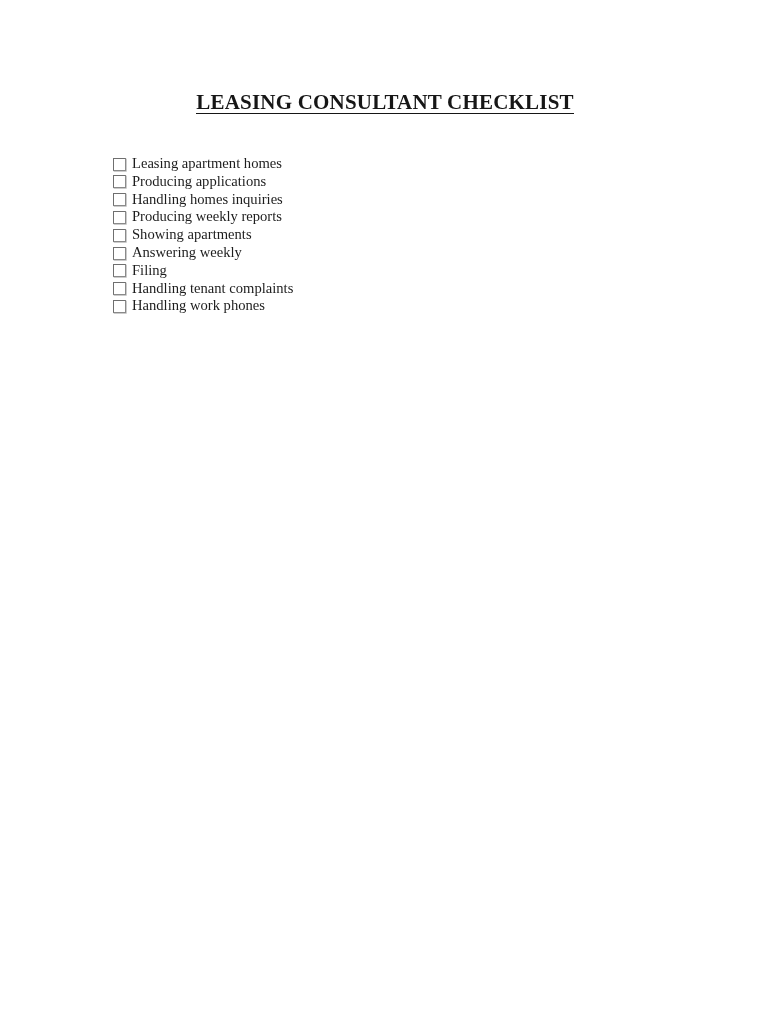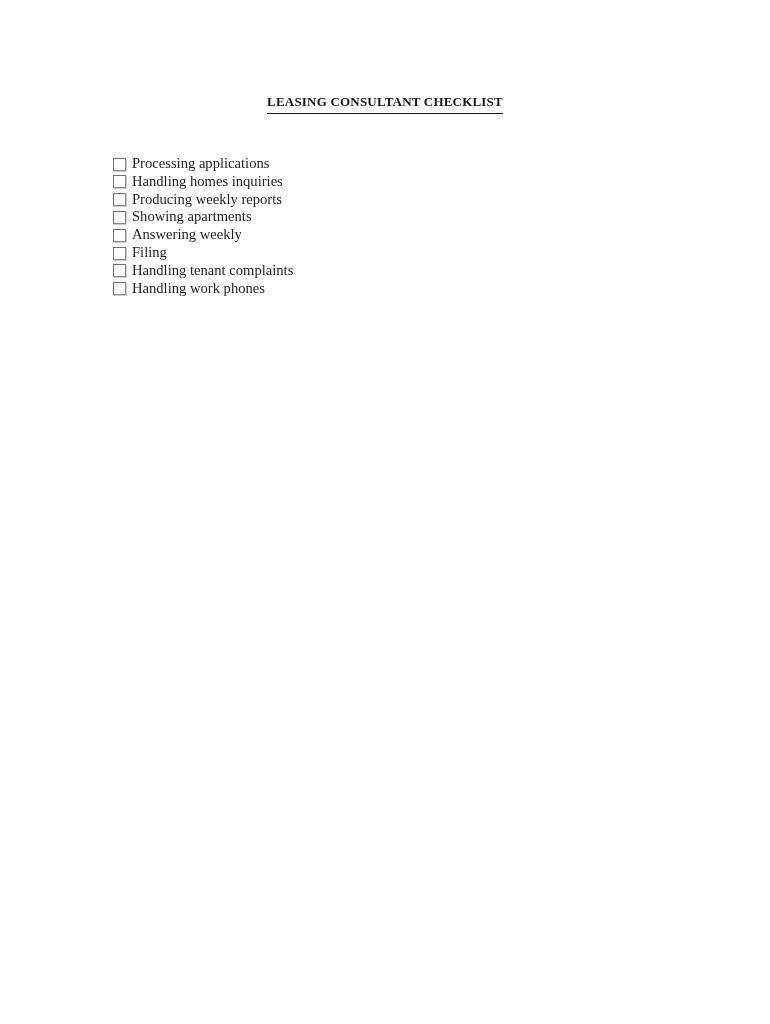--- a/index.html
+++ b/index.html
@@ -22,21 +22,21 @@
   }
 
   
   .doc-title {
     position: absolute;
     top: 92px;
     left: 0;
     width: 770px;
     text-align: center;
     font-family: "Liberation Serif", "DejaVu Serif", serif;
-    font-size: 13px;
+    font-size: 21px;
     font-weight: bold;
     letter-spacing: 0.2px;
     color: #161616;
     line-height: 20px;
   }
   .doc-title .title-text {
     display: inline-block;
     border-bottom: 1.6px solid #161616;
     padding-bottom: 1px;
   }
@@ -85,24 +85,28 @@
 <body>
 
 <div class="page">
 
   <div class="doc-title">
     <span class="title-text">LEASING CONSULTANT CHECKLIST</span>
   </div>
 
   <ul class="checklist">
 
+    <li class="check-row">
+      <span class="checkbox"></span>
+      <span class="check-label">Leasing apartment homes</span>
+    </li>
 
     <li class="check-row">
       <span class="checkbox"></span>
-      <span class="check-label">Processing applications</span>
+      <span class="check-label">Producing applications</span>
     </li>
 
     <li class="check-row">
       <span class="checkbox"></span>
       <span class="check-label">Handling homes inquiries</span>
     </li>
 
     <li class="check-row">
       <span class="checkbox"></span>
       <span class="check-label">Producing weekly reports</span>

